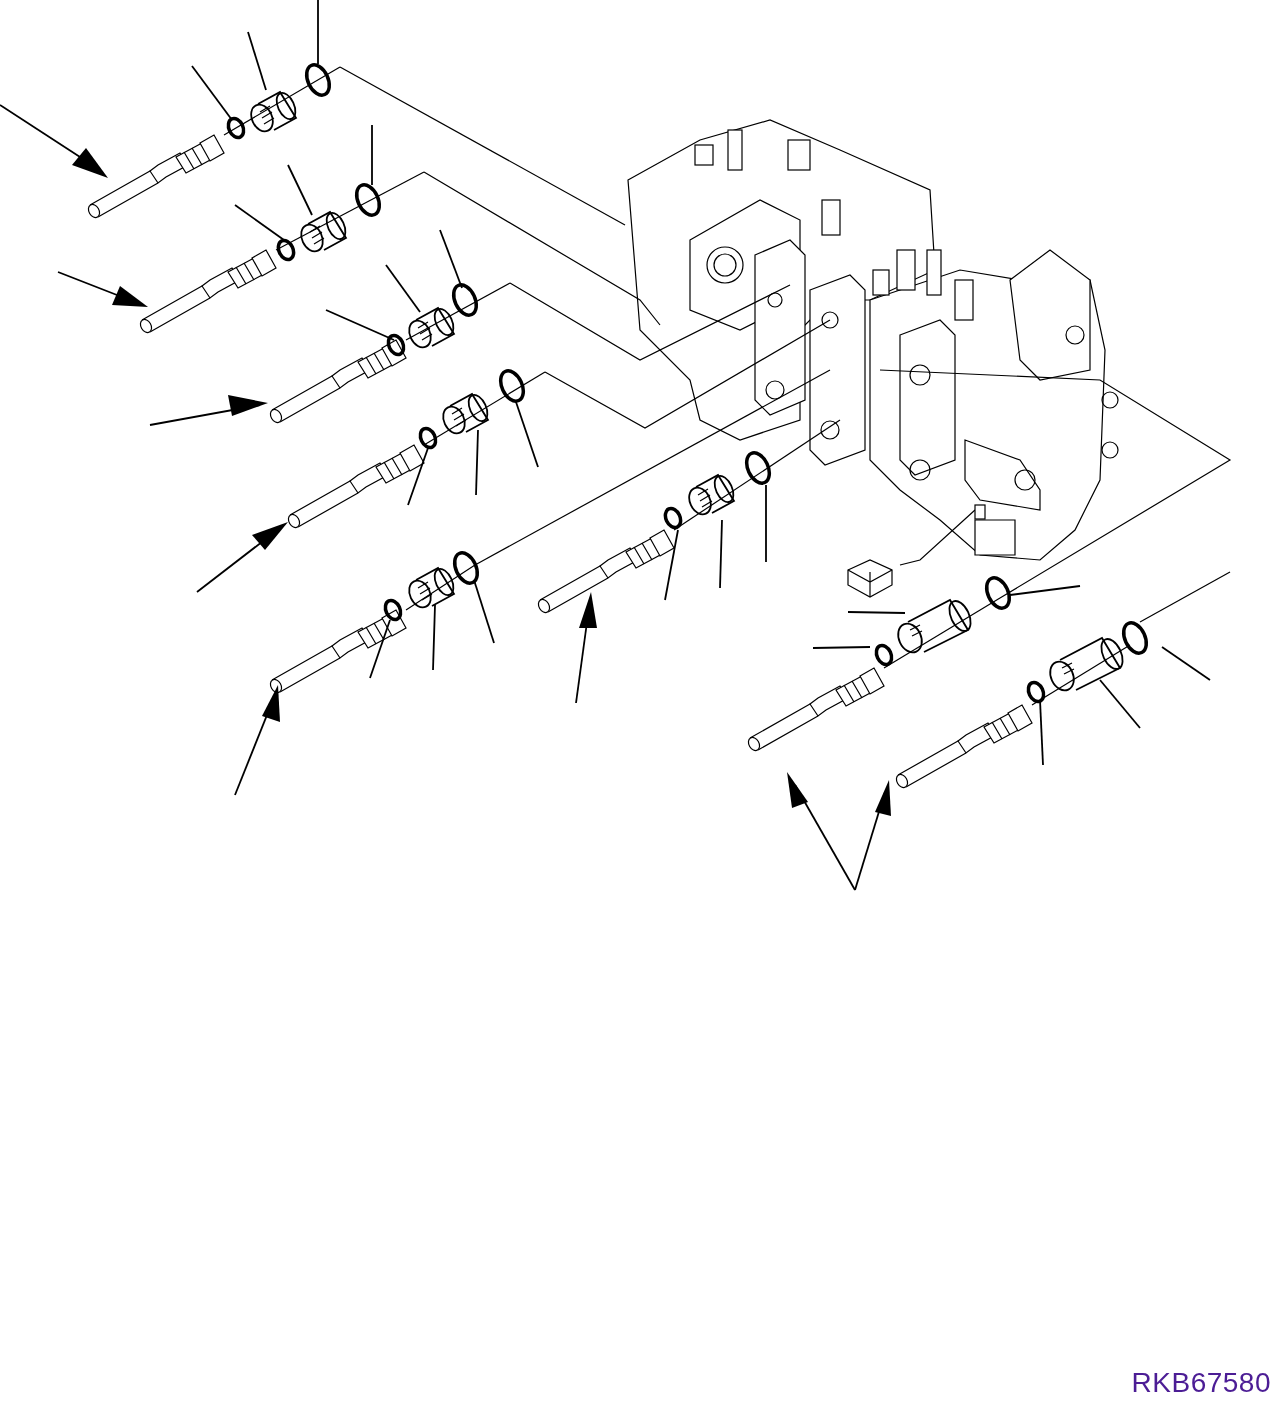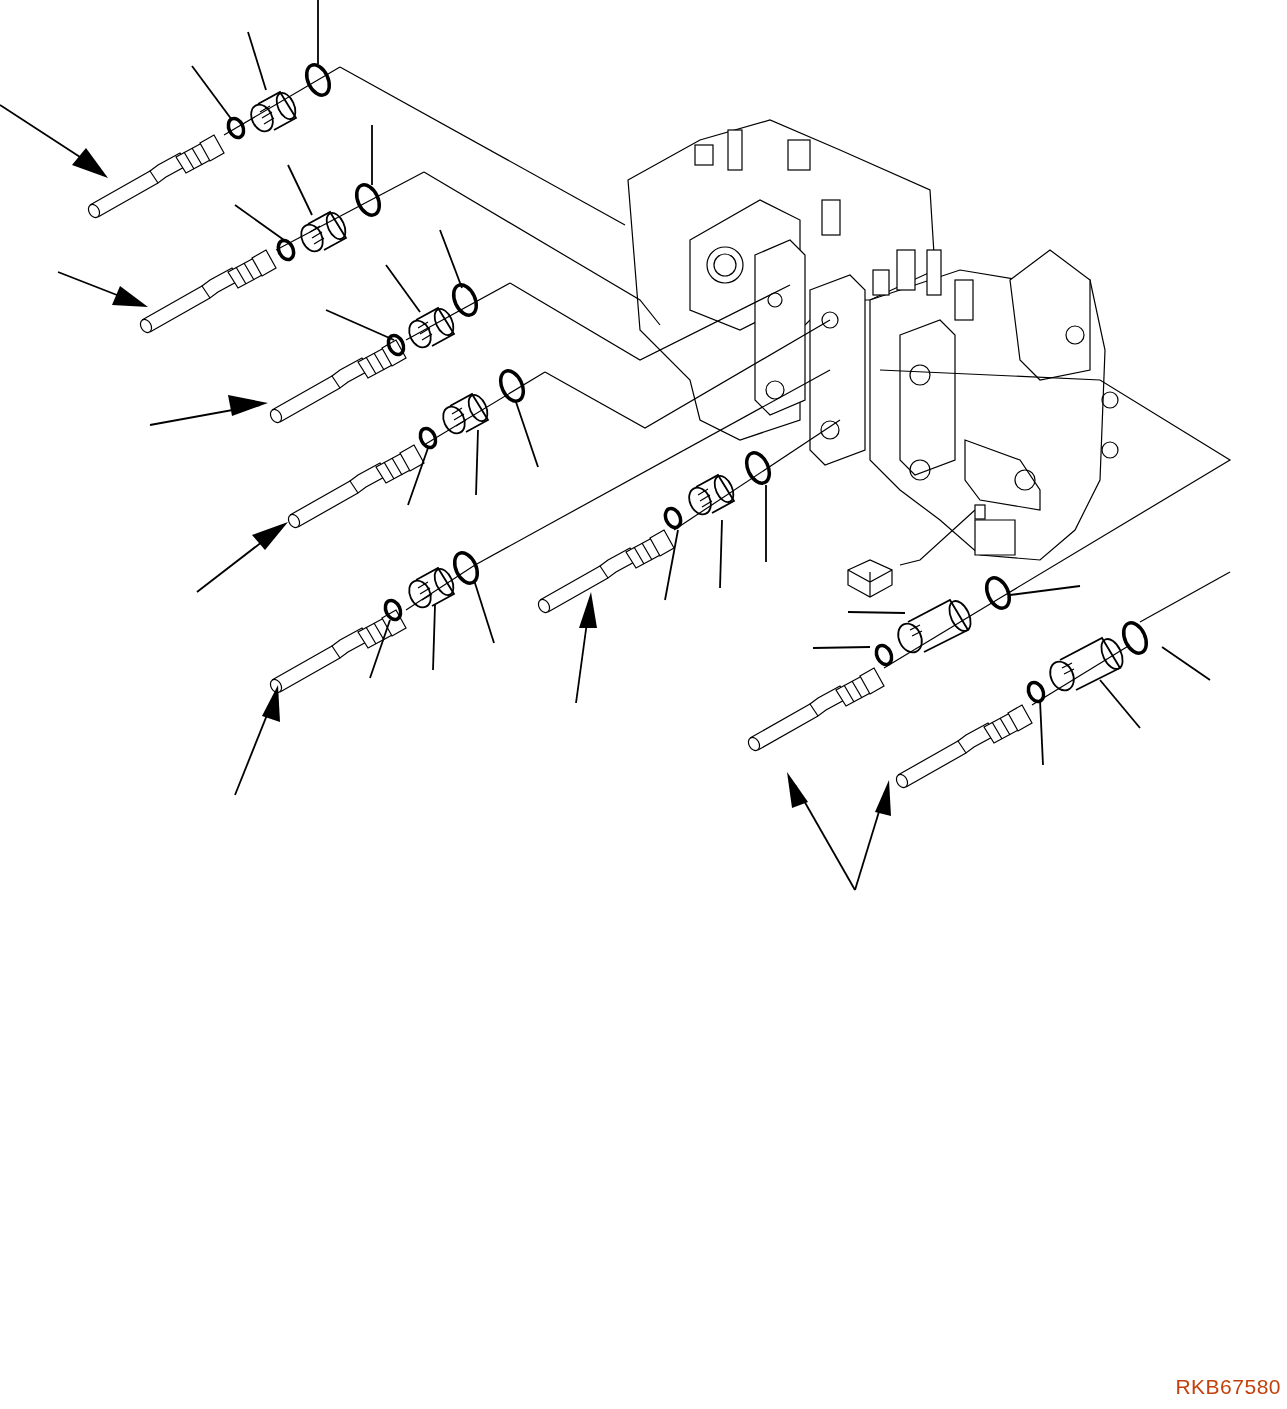--- a/index.html
+++ b/index.html
@@ -4,21 +4,21 @@
 <style>
   html, body { margin: 0; padding: 0; background: #ffffff; }
   body { width: 1287px; height: 1409px; position: relative; overflow: hidden;
          font-family: "Liberation Sans", sans-serif; }
   #diagram { position: absolute; left: 0; top: 0; width: 1287px; height: 1409px; }
   .thin { fill: none; stroke: #000; stroke-width: 1.2; }
   .med  { fill: none; stroke: #000; stroke-width: 1.8; }
   .bold { fill: none; stroke: #000; stroke-width: 3.5; }
   .fillw { fill: #fff; stroke: #000; stroke-width: 1.2; }
   .arrowhead { fill: #000; stroke: none; }
-  #figure-id { position: absolute; right: 6px; bottom: 10px; font-size: 21px; color: #c2410c;
+  #figure-id { position: absolute; right: 16px; bottom: 10px; font-size: 28px; color: #4c1d95;
                letter-spacing: 0.5px; }
 </style>
 </head>
 <body>
 
 <svg id="diagram" viewBox="0 0 1287 1409" xmlns="http://www.w3.org/2000/svg">
   <defs>
 
     <g id="hose">
       <path class="thin" d="M0,0 L60,-34 M8,12 L68,-22"></path>

